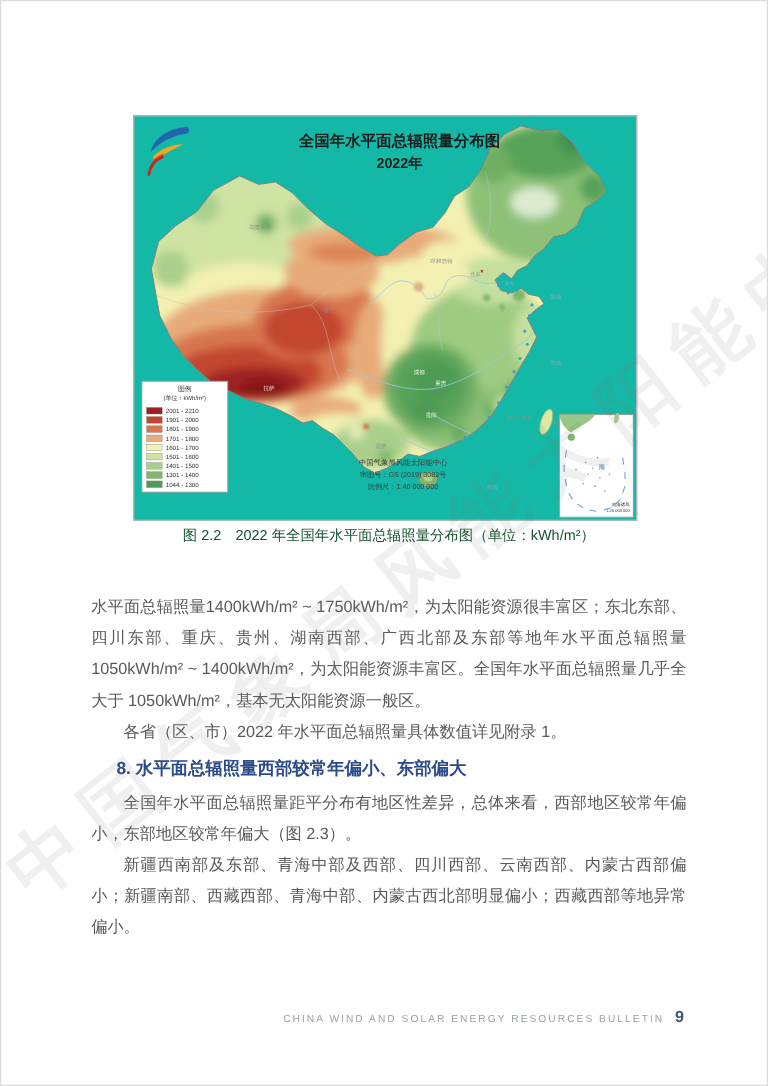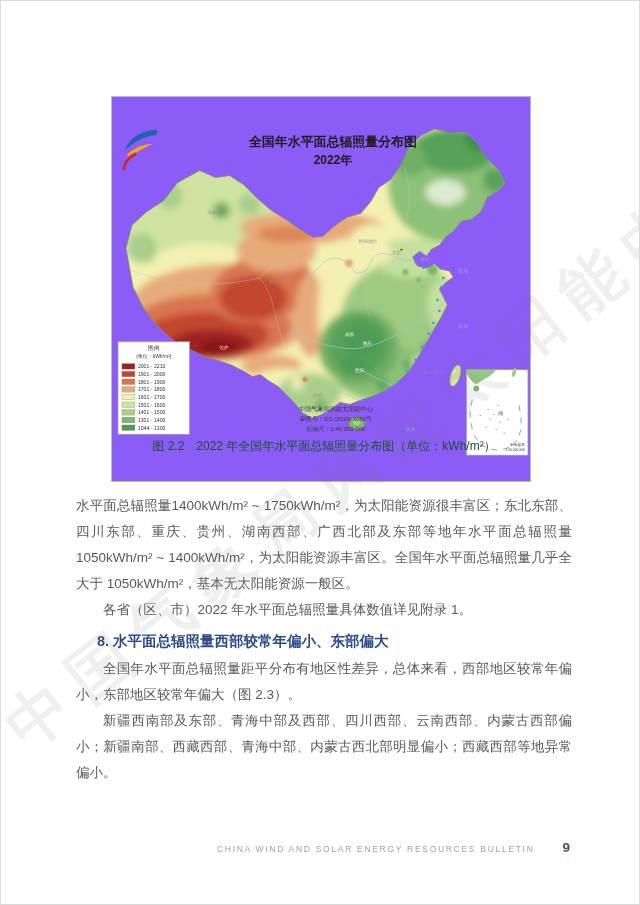--- a/index.html
+++ b/index.html
@@ -8,41 +8,41 @@
     border:1px solid #dadada;box-sizing:border-box;overflow:hidden;
     font-family:"Liberation Sans","DejaVu Sans",sans-serif;
   }
   .watermark{
     position:absolute;top:445px;left:-70px;width:800px;height:90px;
     text-align:center;transform:rotate(-38deg);
     font-size:62px;font-weight:bold;letter-spacing:16px;white-space:nowrap;
     color:rgba(120,120,120,0.12);z-index:4;pointer-events:none;
   }
   .map-figure{
-    position:absolute;left:110px;top:95px;width:420px;height:386px;
-    margin:0;background:#8b5cf6;border:1px solid #b9b9b9;box-sizing:border-box;z-index:1;
+    position:absolute;left:110px;top:95px;width:420px;height:338px;
+    margin:0;background:#14b8a6;border:1px solid #b9b9b9;box-sizing:border-box;z-index:1;
   }
   .map-figure svg{display:block;width:100%;height:100%;}
   .caption{
     position:absolute;top:437px;left:75px;width:496px;text-align:center;
     font-size:12px;color:#14532d;z-index:2;
   }
   .content{
     position:absolute;top:492px;left:75px;width:496px;z-index:2;
   }
   .content p{
     margin:0;text-align:justify;color:#595959;font-size:13.5px;line-height:26px;
   }
   .content p.ind{text-indent:2em;}
   .content h3{
     color:#2b4a8b;font-size:14.5px;font-weight:bold;line-height:26px;
     margin:5px 0 2px 0;padding-left:21px;
   }
   .footer{
-    position:absolute;top:839px;right:69px;display:flex;align-items:baseline;gap:28px;z-index:2;
+    position:absolute;top:839px;right:69px;display:flex;align-items:baseline;gap:9px;z-index:2;
   }
   .footer-text{font-size:8.5px;color:#98a3a8;letter-spacing:1.7px;}
   .page-num{font-size:13.5px;color:#3c5a62;font-weight:bold;}
   .svg-label{font-family:"Liberation Sans","DejaVu Sans",sans-serif;}
 </style>
 </head>
 <body>
 
 <div class="page">
 

